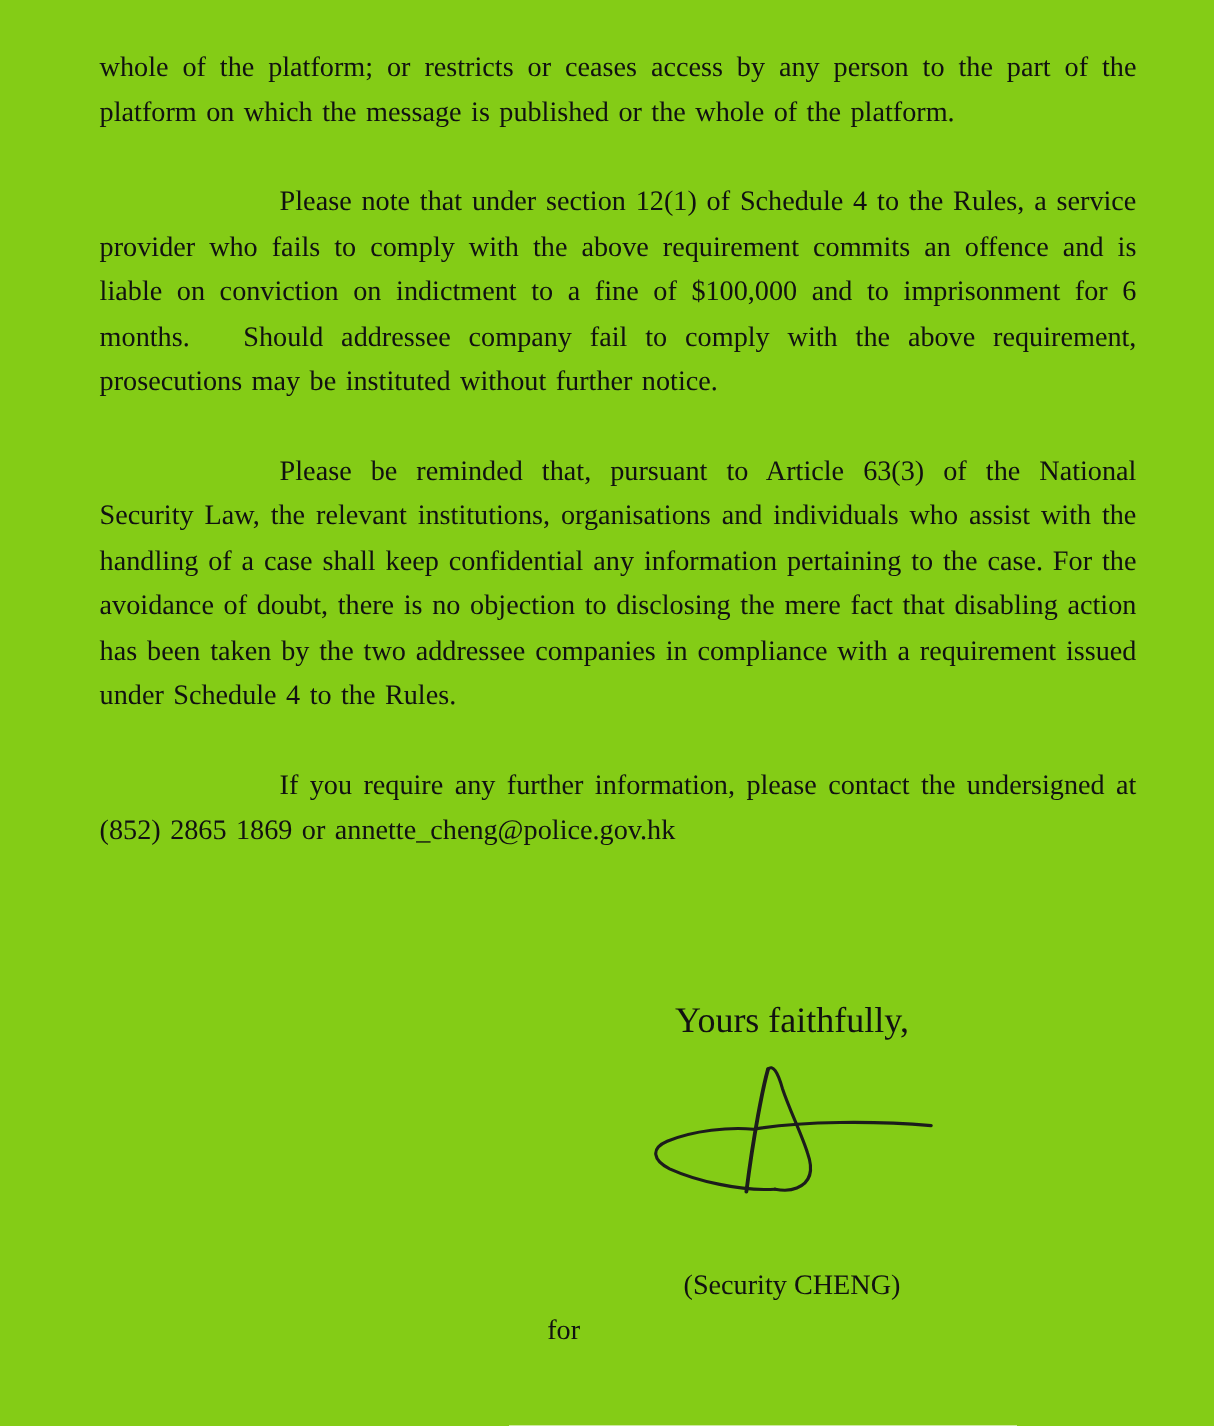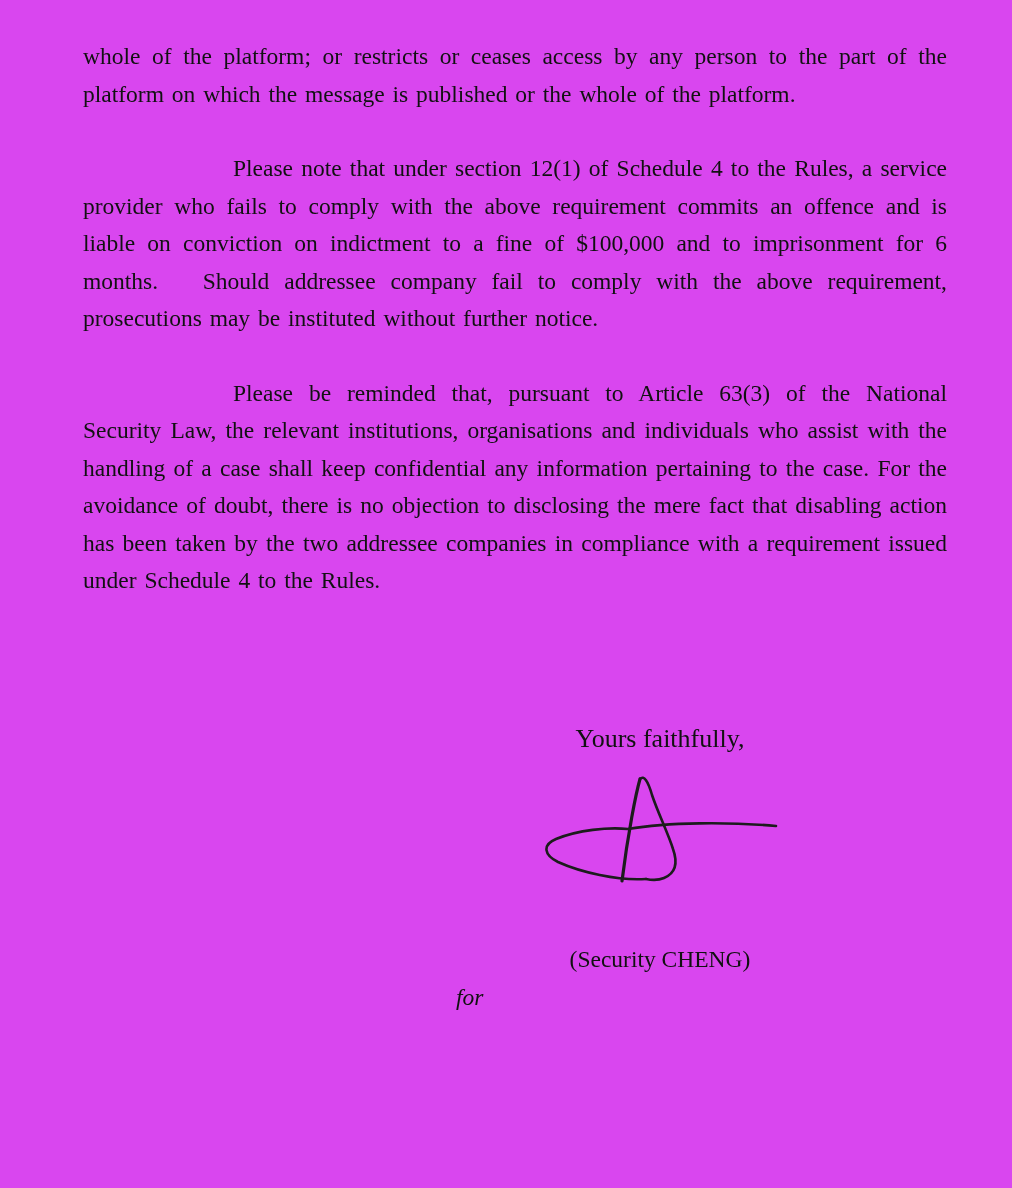--- a/index.html
+++ b/index.html
@@ -9,42 +9,42 @@
   body {
     width: 1012px;
     height: 1188px;
     position: relative;
     font-family: "Liberation Serif", "DejaVu Serif", serif;
     color: #111111;
   }
   .page {
     width: 1012px;
     height: 1188px;
-    background: #d946ef;
+    background: #84cc16;
     padding: 38px 65px 0 83px;
     overflow: hidden;
   }
   .body-text p {
     font-size: 23.5px;
     line-height: 37.5px;
     text-align: justify;
     text-align-last: left;
     margin: 0 0 37px 0;
     word-spacing: 2px;
   }
   .body-text p.indented {
     text-indent: 150px;
   }
   .closing {
     width: 440px;
     margin: 120px 67px 0 auto;
     text-align: center;
   }
   .valediction {
-    font-size: 26px;
+    font-size: 30px;
     line-height: 37.5px;
   }
   .signature-wrap {
     margin-top: 14px;
     height: 120px;
     display: flex;
     justify-content: center;
   }
   .signature-wrap svg {
     width: 240px;
@@ -57,32 +57,32 @@
   }
   .title-line {
     position: relative;
     font-size: 23.5px;
     line-height: 37.5px;
   }
   .for-label {
     position: absolute;
     left: 16px;
     top: 0;
-    font-style: italic;
   }
 </style>
 </head>
 <body>
 
 <div class="page">
 
   <div class="body-text">
     <p>whole of the platform; or restricts or ceases access by any person to the part of the platform on which the message is published or the whole of the platform.</p>
     <p class="indented">Please note that under section 12(1) of Schedule 4 to the Rules, a service provider who fails to comply with the above requirement commits an offence and is liable on conviction on indictment to a fine of $100,000 and to imprisonment for 6 months.&nbsp;&nbsp; Should addressee company fail to comply with the above requirement, prosecutions may be instituted without further notice.</p>
     <p class="indented">Please be reminded that, pursuant to Article 63(3) of the National Security Law, the relevant institutions, organisations and individuals who assist with the handling of a case shall keep confidential any information pertaining to the case. For the avoidance of doubt, there is no objection to disclosing the mere fact that disabling action has been taken by the two addressee companies in compliance with a requirement issued under Schedule 4 to the Rules.</p>
+    <p class="indented">If you require any further information, please contact the undersigned at (852) 2865 1869 or annette_cheng@police.gov.hk</p>
   </div>
 
   <div class="closing">
     <div class="valediction">Yours faithfully,</div>
 
     <div class="signature-wrap">
       <svg viewBox="0 0 240 120" fill="none" stroke="#1c1c1c" stroke-width="2.6" stroke-linecap="round" stroke-linejoin="round">
 
         <path d="M100,8 C96,22 88,62 82,110" stroke-width="3.2"></path>
 

